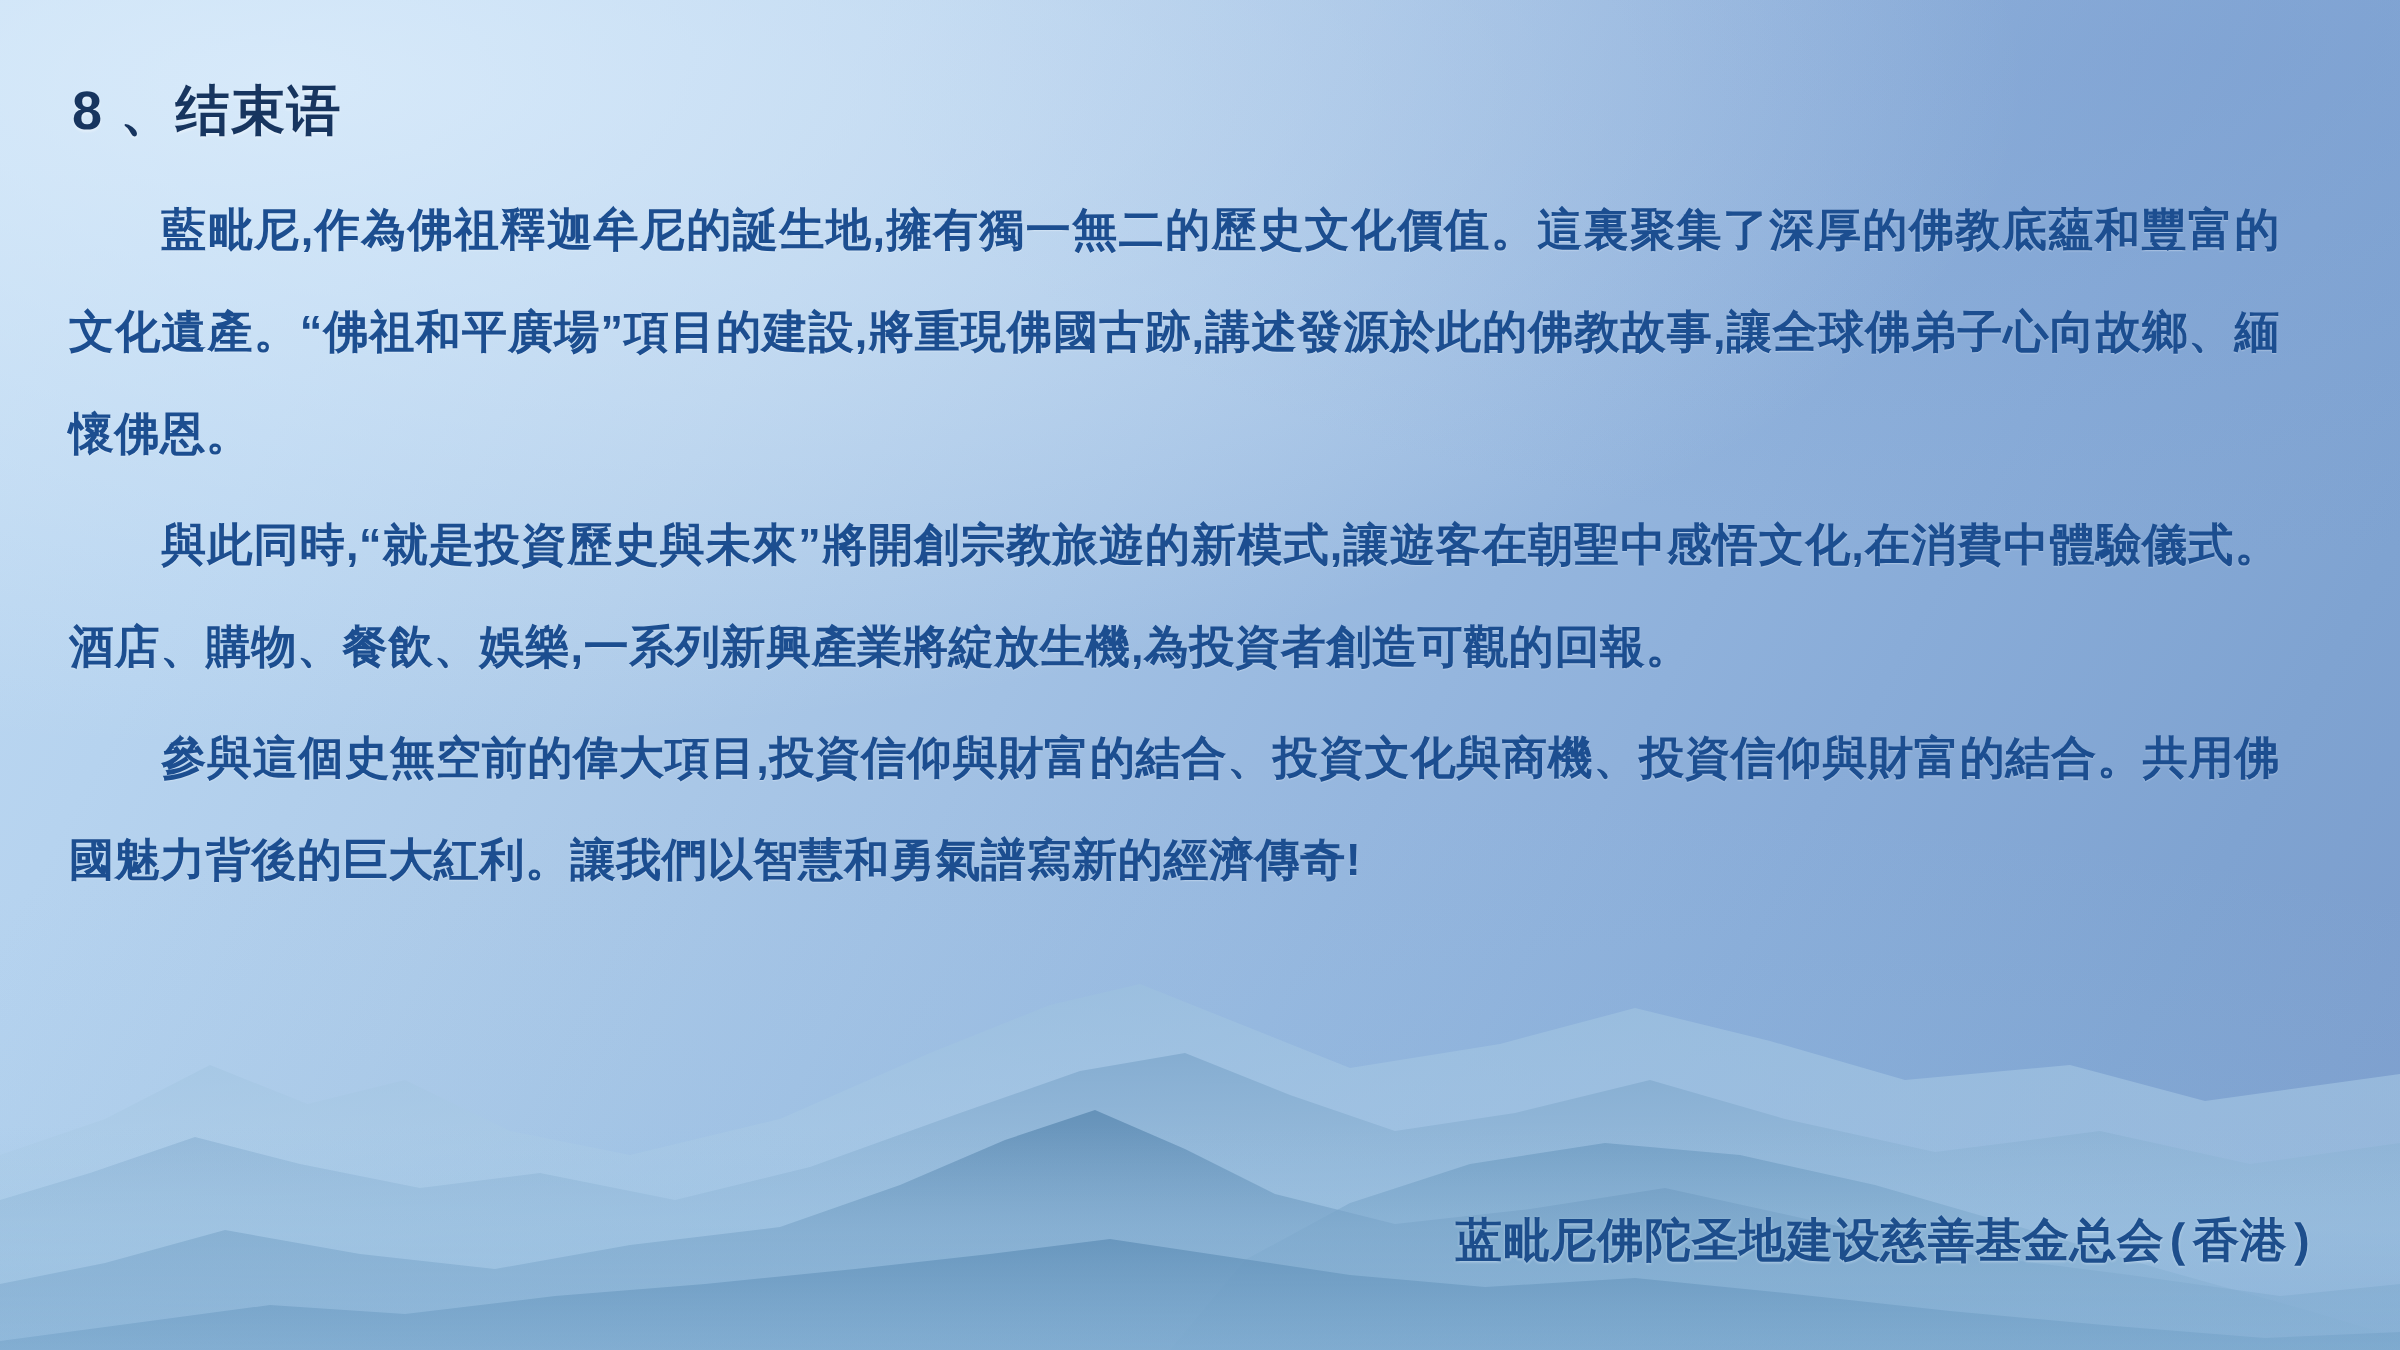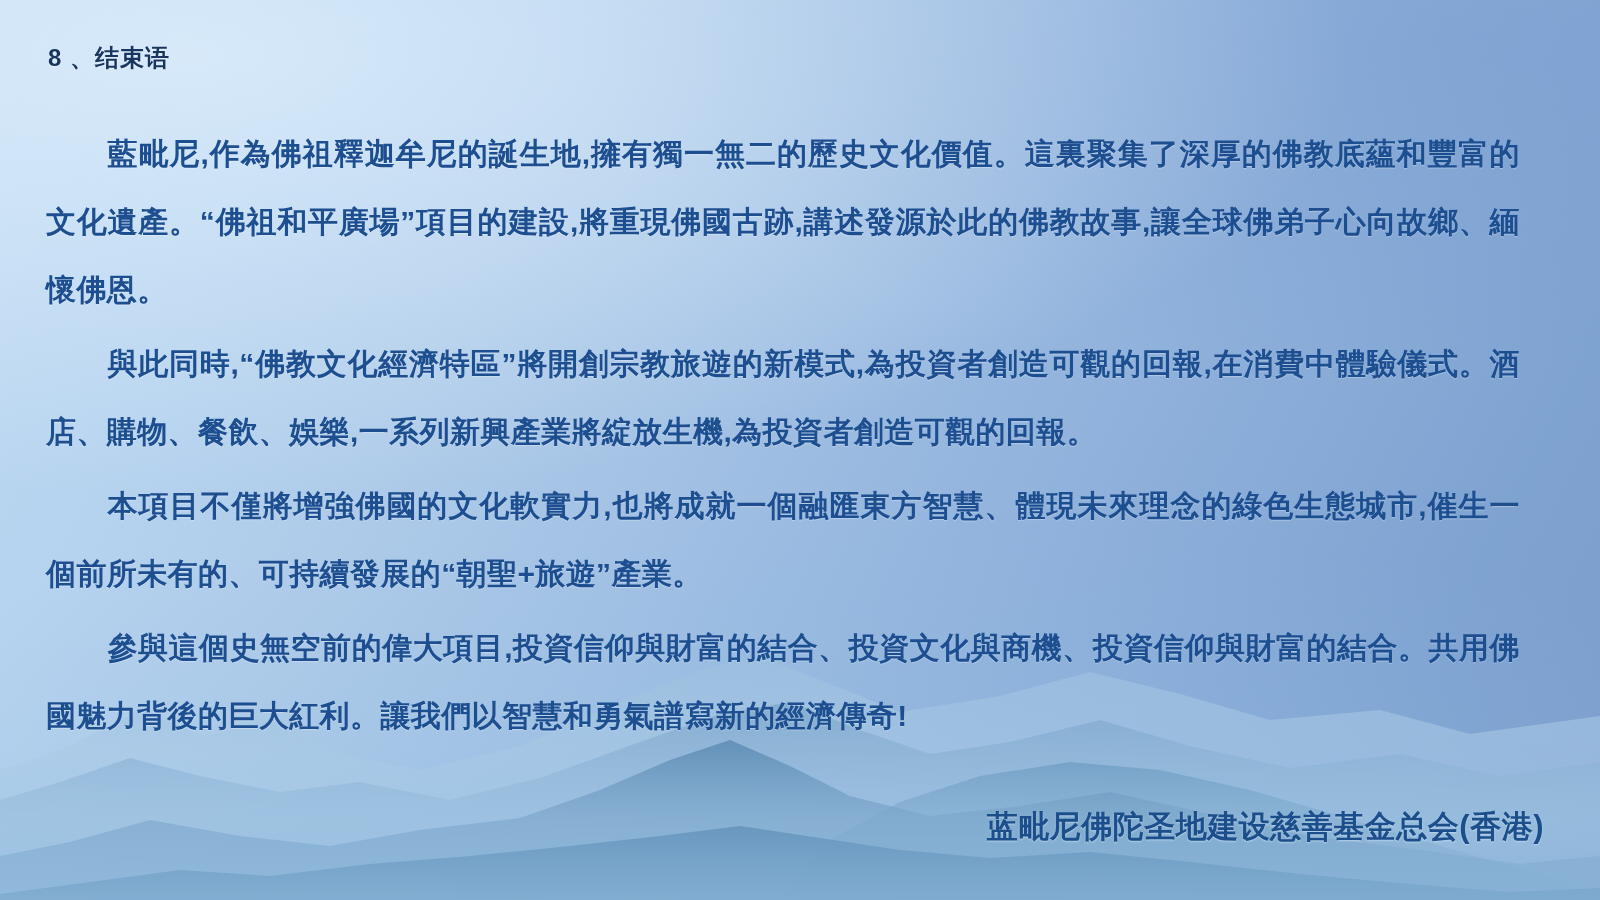--- a/index.html
+++ b/index.html
@@ -66,21 +66,21 @@
   
   .content {
     position: absolute;
     inset: 0;
   }
 
   .slide-title {
     position: absolute;
     left: 48px;
     top: 26px;
-    font-size: 24px;
+    font-size: 36px;
     font-weight: 700;
     letter-spacing: 1px;
     color: #17355f;
     white-space: nowrap;
     text-shadow: 0 1px 2px rgba(255,255,255,.45);
   }
 
   .body-copy {
     position: absolute;
     left: 46px;
@@ -104,20 +104,21 @@
   .footer-org {
     position: absolute;
     right: 56px;
     bottom: 52px;
     font-size: 31px;
     font-weight: 700;
     color: #1d4e8c;
     letter-spacing: .5px;
     white-space: nowrap;
     text-shadow: 0 1px 2px rgba(220,236,250,.55);
+    font-family: Liberation Mono, monospace;
   }
 </style>
 </head>
 <body>
 
 <div class="slide">
 
   <div class="sky-haze"></div>
 
   <div class="mountains">
@@ -166,21 +167,20 @@
     </svg>
   </div>
   <div class="mist-band"></div>
 
   <div class="content">
 
     <h1 class="slide-title">8 、结束语</h1>
 
     <div class="body-copy">
       <p class="para">藍毗尼,作為佛祖釋迦牟尼的誕生地,擁有獨一無二的歷史文化價值。這裏聚集了深厚的佛教底蘊和豐富的文化遺產。“佛祖和平廣場”項目的建設,將重現佛國古跡,講述發源於此的佛教故事,讓全球佛弟子心向故鄉、緬懷佛恩。</p>
-      <p class="para">與此同時,“佛教文化經濟特區”將開創宗教旅遊的新模式,為投資者創造可觀的回報,在消費中體驗儀式。酒店、購物、餐飲、娛樂,一系列新興產業將綻放生機,為投資者創造可觀的回報。</p>
-      <p class="para">本項目不僅將增強佛國的文化軟實力,也將成就一個融匯東方智慧、體現未來理念的綠色生態城市,催生一個前所未有的、可持續發展的“朝聖+旅遊”產業。</p>
+      <p class="para">與此同時,“就是投資歷史與未來”將開創宗教旅遊的新模式,讓遊客在朝聖中感悟文化,在消費中體驗儀式。酒店、購物、餐飲、娛樂,一系列新興產業將綻放生機,為投資者創造可觀的回報。</p>
       <p class="para">參與這個史無空前的偉大項目,投資信仰與財富的結合、投資文化與商機、投資信仰與財富的結合。共用佛國魅力背後的巨大紅利。讓我們以智慧和勇氣譜寫新的經濟傳奇!</p>
     </div>
 
     <div class="footer-org">蓝毗尼佛陀圣地建设慈善基金总会(香港)</div>
 
   </div>
 </div>
 
 </body></html>

